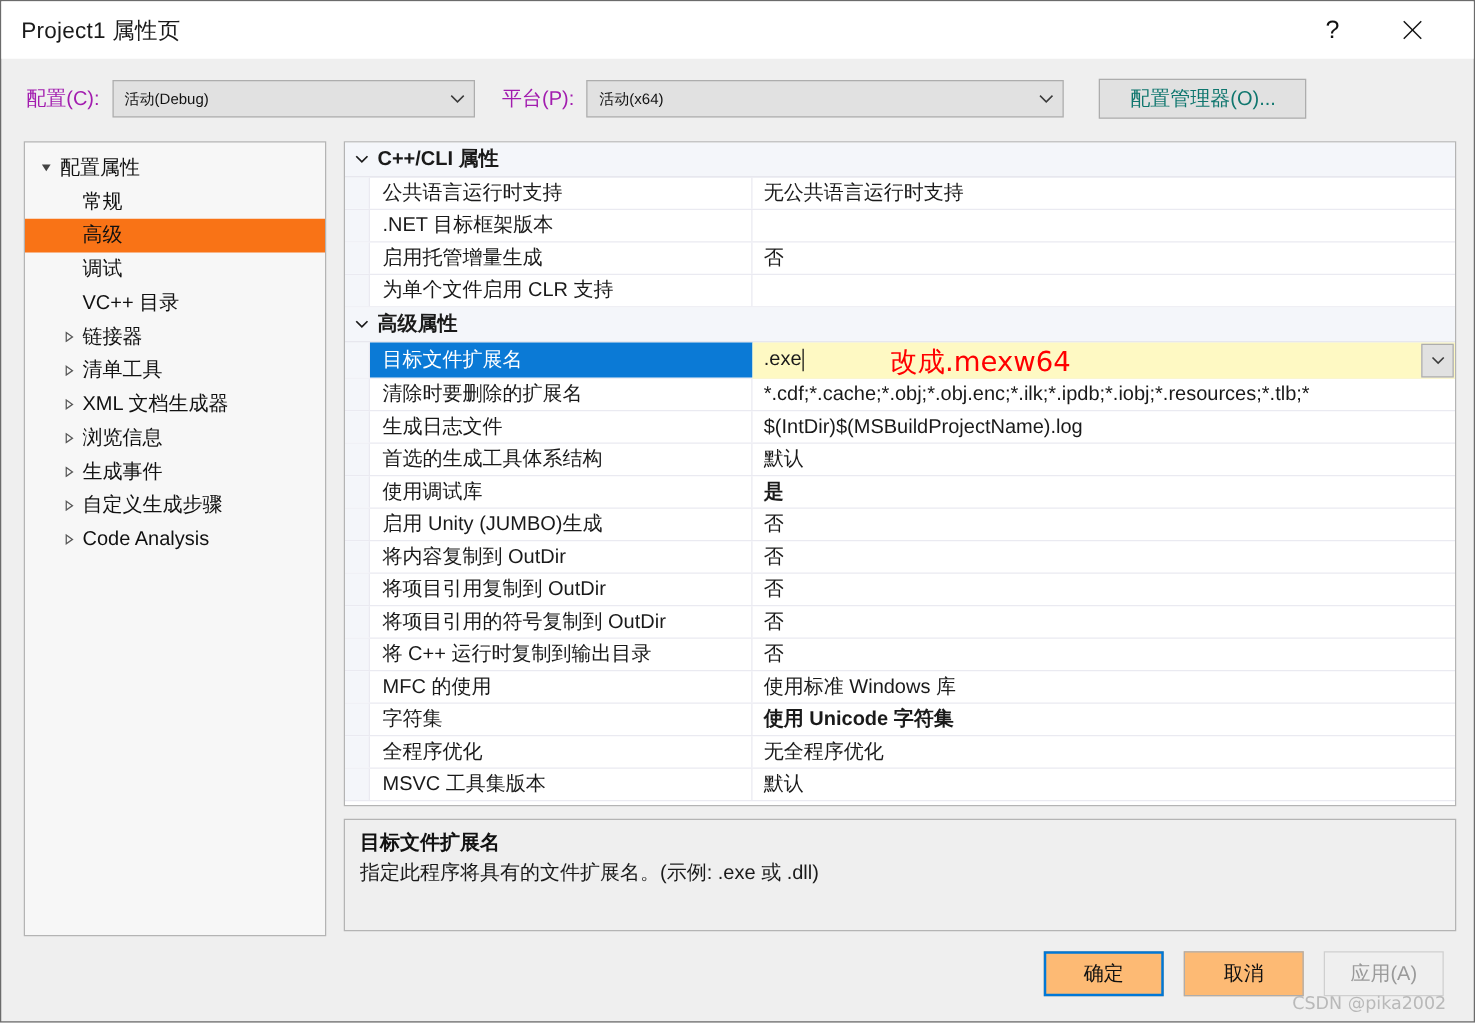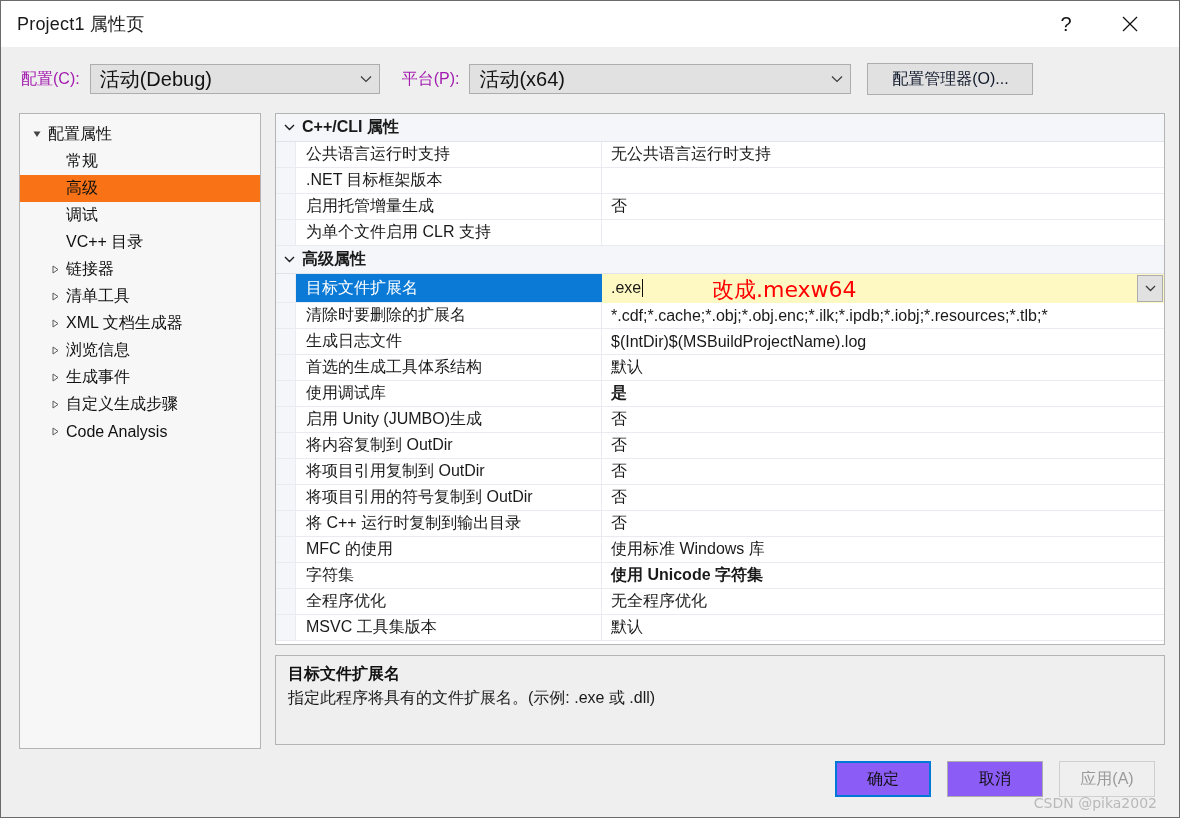--- a/index.html
+++ b/index.html
@@ -54,43 +54,43 @@
   .combo {
     height: 30px;
     background: #e1e1e1;
     border: 1px solid #adadad;
     display: flex;
     align-items: center;
     position: relative;
     cursor: default;
   }
   .combo-val {
-    font-size: 20px;
+    font-size: 12px;
     color: #121212;
     padding-left: 9px;
     flex: 1;
     overflow: hidden;
     white-space: nowrap;
   }
   .combo-arrow {
     width: 26px;
     display: flex; align-items: center; justify-content: center;
     color: #3b3b3b;
   }
   #config-combo { width: 290px; margin-left: 10px; }
   #platform-label { margin-left: 22px; }
   #platform-combo { width: 382px; margin-left: 10px; }
   #config-mgr-btn {
-    margin-left: 16px;
+    margin-left: 28px;
     height: 32px;
     min-width: 166px;
     background: #e1e1e1;
     border: 1px solid #adadad;
     font-size: 16px;
-    color: #0f172a;
+    color: #0f766e;
     display: flex; align-items: center; justify-content: center;
     cursor: default;
     padding: 0 10px;
   }
 
   
   #body-split {
     position: absolute;
     left: 18px; top: 112px;
     width: 1146px; height: 636px;
@@ -262,21 +262,21 @@
   #footer {
     position: absolute;
     right: 24px;
     bottom: 20px;
     display: flex;
     align-items: center;
     gap: 16px;
   }
   .dlg-btn {
     width: 96px; height: 36px;
-    background: #8b5cf6;
+    background: #fdba74;
     border: 1px solid #adadad;
     font-size: 16px;
     color: #111;
     display: flex; align-items: center; justify-content: center;
     cursor: default;
   }
   .dlg-btn.default {
     border: 2px solid #0078d7;
   }
   .dlg-btn.disabled {

